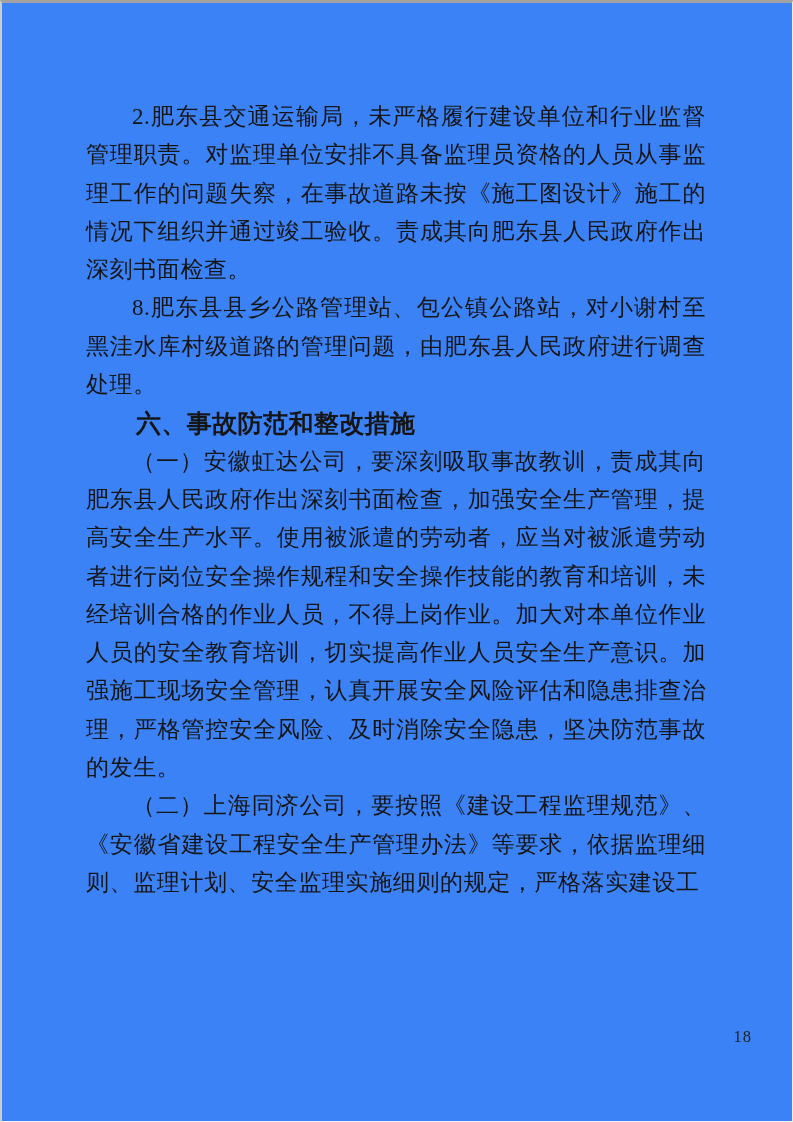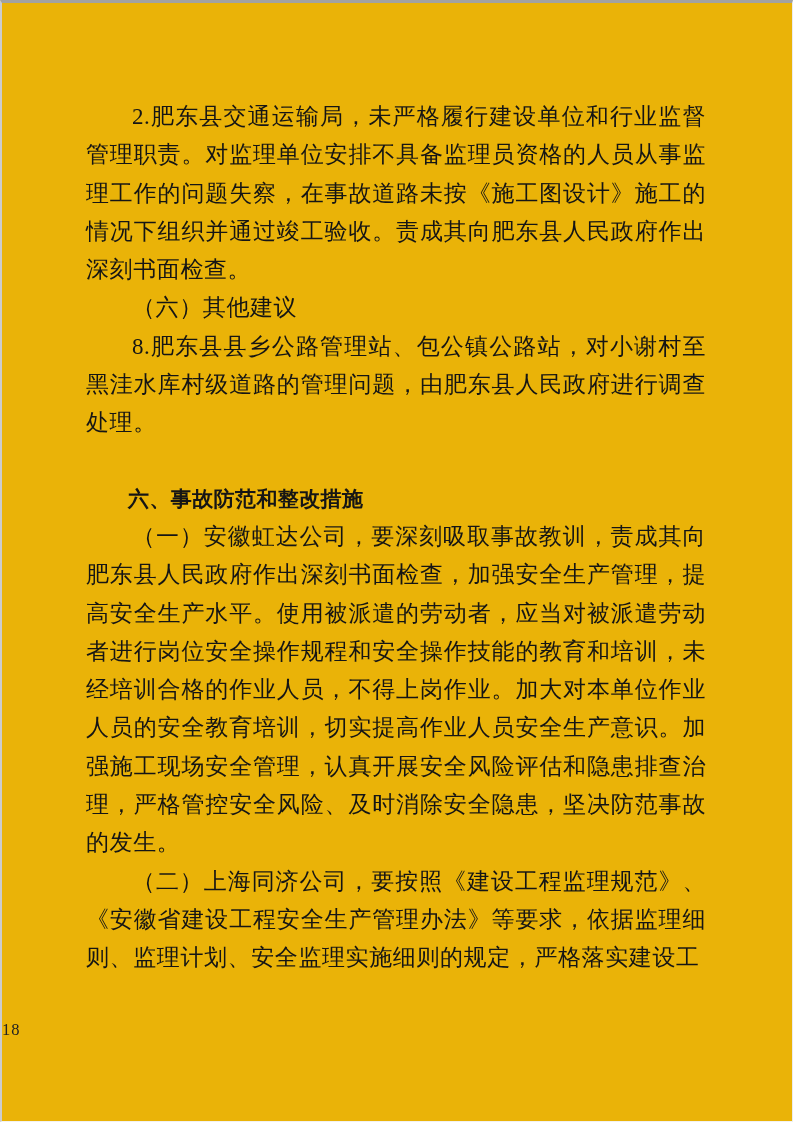--- a/index.html
+++ b/index.html
@@ -5,21 +5,21 @@
   html, body {
     margin: 0;
     padding: 0;
     background: #ffffff;
   }
   .page {
     position: relative;
     width: 793px;
     height: 1122px;
     box-sizing: border-box;
-    background: #eab308;
+    background: #3b82f6;
     border-top: 3px solid #a2a2a2;
     border-left: 2px solid #cccccc;
     border-right: 1px solid #ececec;
     border-bottom: 1px solid #f2f2f2;
     overflow: hidden;
     font-family: "Liberation Serif", serif;
     color: #151515;
   }
   .content {
     position: absolute;
@@ -34,42 +34,40 @@
   .para {
     margin: 0;
     text-indent: 2em;
   }
   .para.subheading {
     
   }
   .para.heading {
     font-family: "Liberation Sans", sans-serif;
     font-weight: bold;
-    font-size: 21px;
+    font-size: 25px;
     letter-spacing: 0.4px;
-    margin-top: 37px;
   }
   .page-number {
     position: absolute;
     left: 0;
     right: 40px;
-    bottom: 81px;
-    text-align: left;
+    bottom: 74px;
+    text-align: right;
     font-size: 16.5px;
     letter-spacing: 1px;
     color: #222222;
     font-family: "Liberation Serif", serif;
   }
 </style>
 </head>
 <body>
 
 <div class="page">
   <div class="content">
     <p class="para body">2.肥东县交通运输局，未严格履行建设单位和行业监督管理职责。对监理单位安排不具备监理员资格的人员从事监理工作的问题失察，在事故道路未按《施工图设计》施工的情况下组织并通过竣工验收。责成其向肥东县人民政府作出深刻书面检查。</p>
-    <p class="para subheading">（六）其他建议</p>
     <p class="para body">8.肥东县县乡公路管理站、包公镇公路站，对小谢村至黑洼水库村级道路的管理问题，由肥东县人民政府进行调查处理。</p>
     <p class="para heading">六、事故防范和整改措施</p>
     <p class="para body">（一）安徽虹达公司，要深刻吸取事故教训，责成其向肥东县人民政府作出深刻书面检查，加强安全生产管理，提高安全生产水平。使用被派遣的劳动者，应当对被派遣劳动者进行岗位安全操作规程和安全操作技能的教育和培训，未经培训合格的作业人员，不得上岗作业。加大对本单位作业人员的安全教育培训，切实提高作业人员安全生产意识。加强施工现场安全管理，认真开展安全风险评估和隐患排查治理，严格管控安全风险、及时消除安全隐患，坚决防范事故的发生。</p>
     <p class="para body">（二）上海同济公司，要按照《建设工程监理规范》、《安徽省建设工程安全生产管理办法》等要求，依据监理细则、监理计划、安全监理实施细则的规定，严格落实建设工</p>
   </div>
   <div class="page-number">18</div>
 </div>
 
 </body></html>

